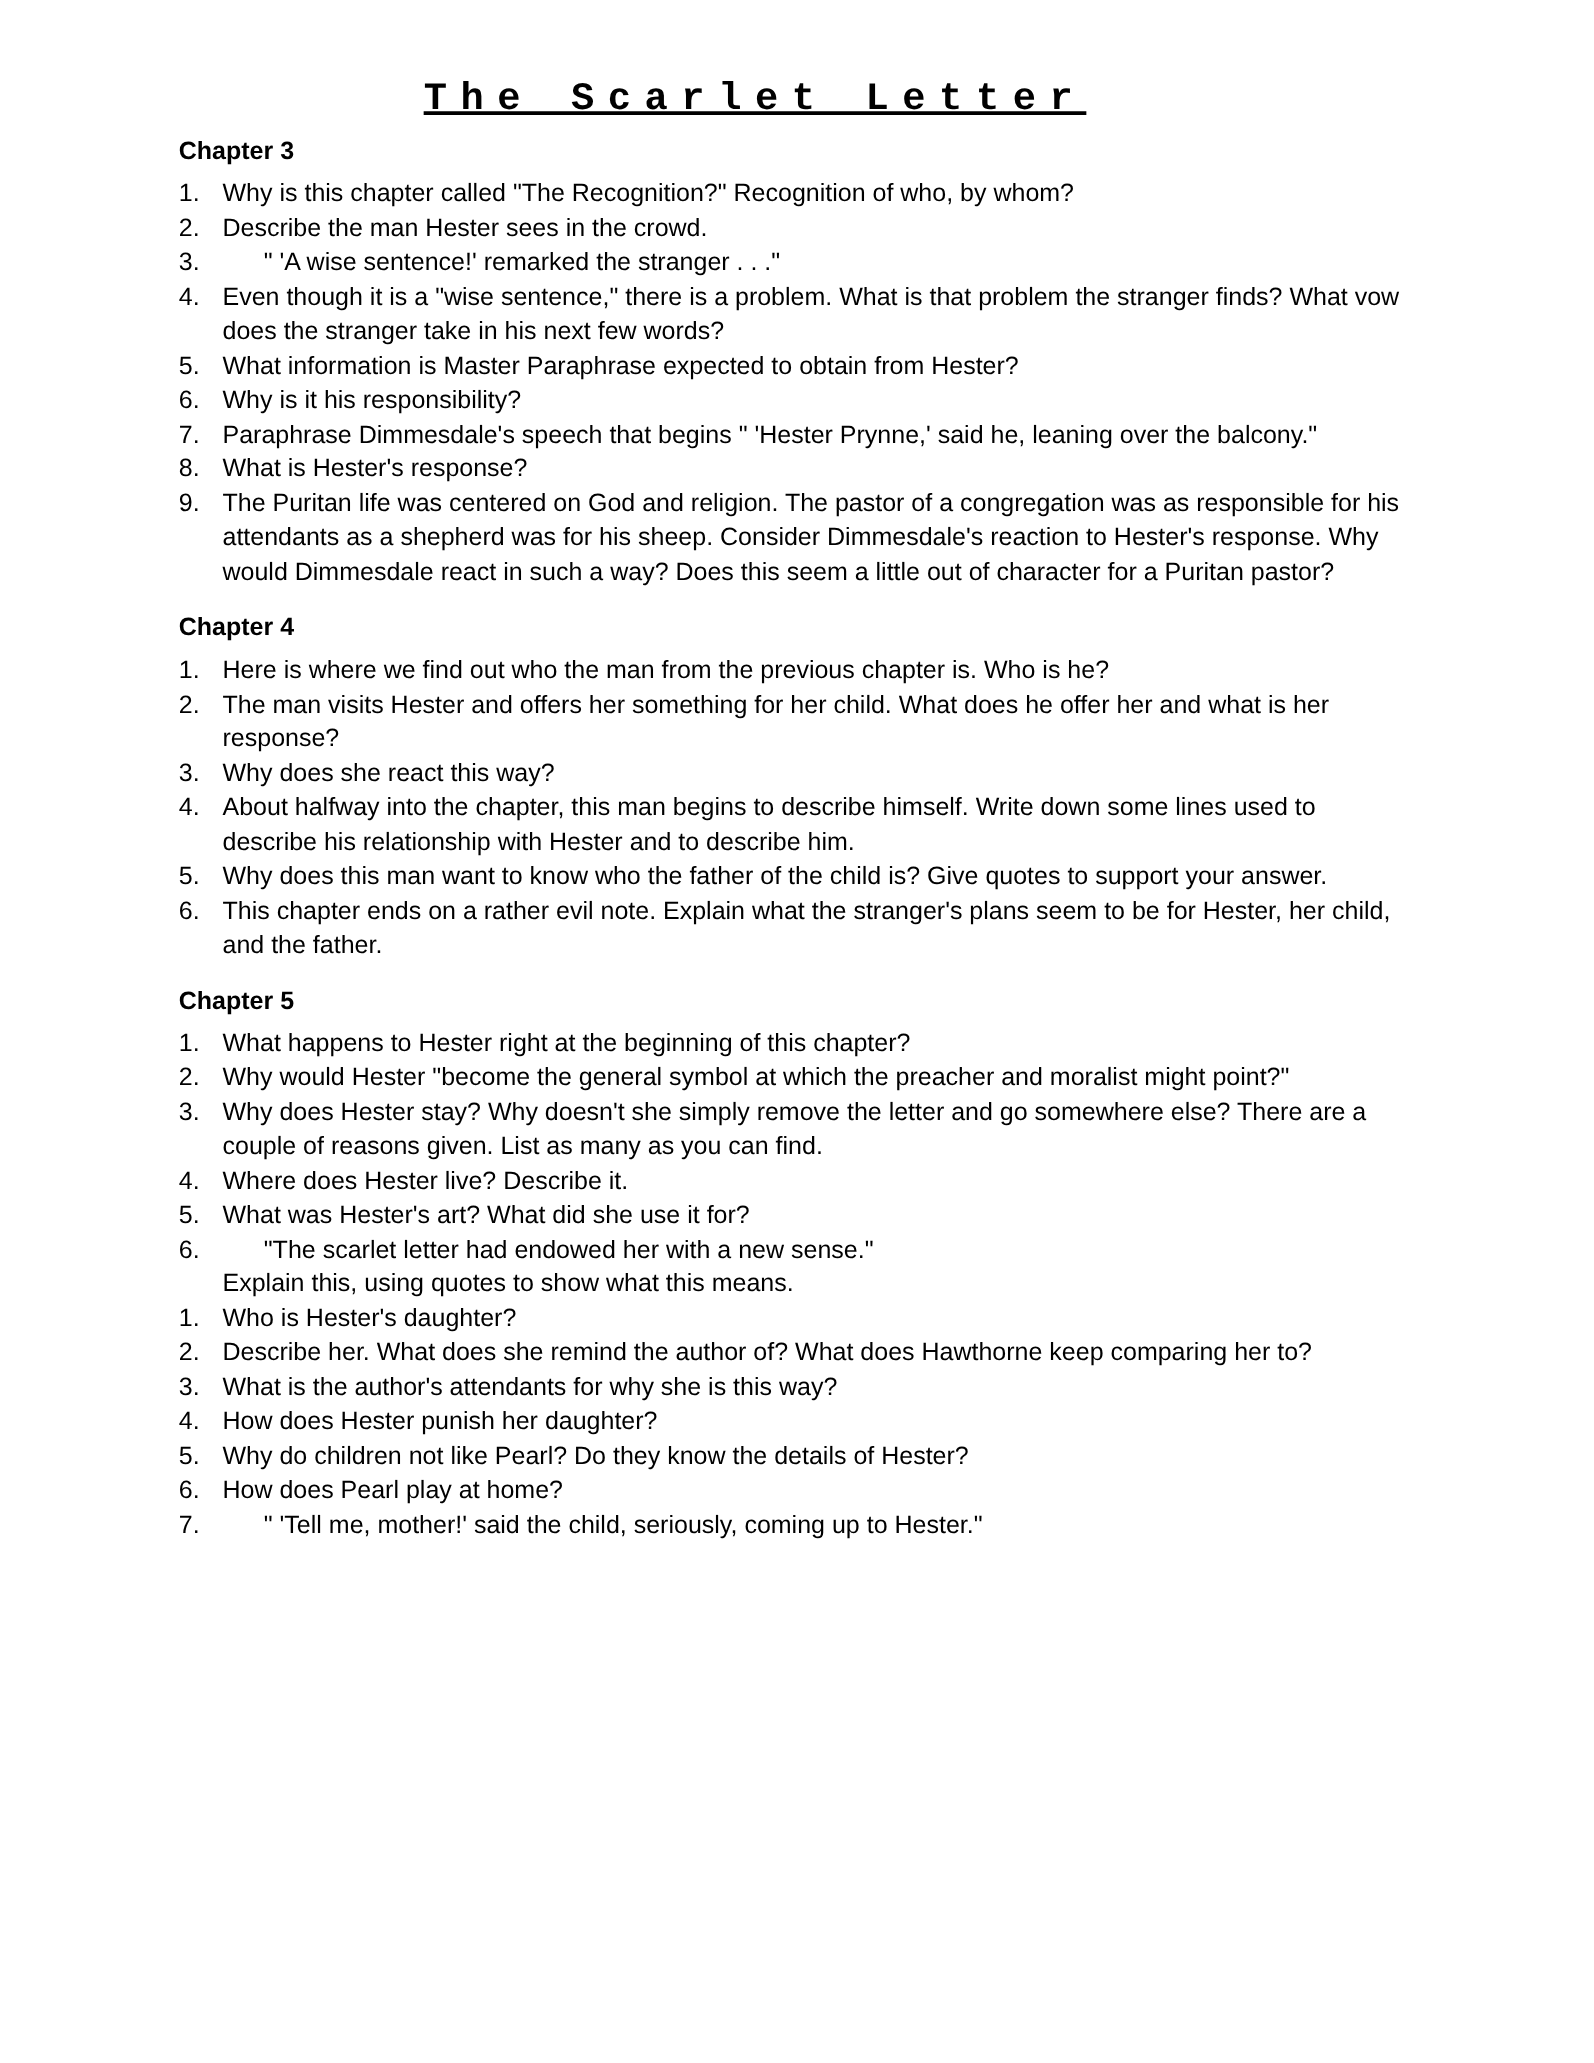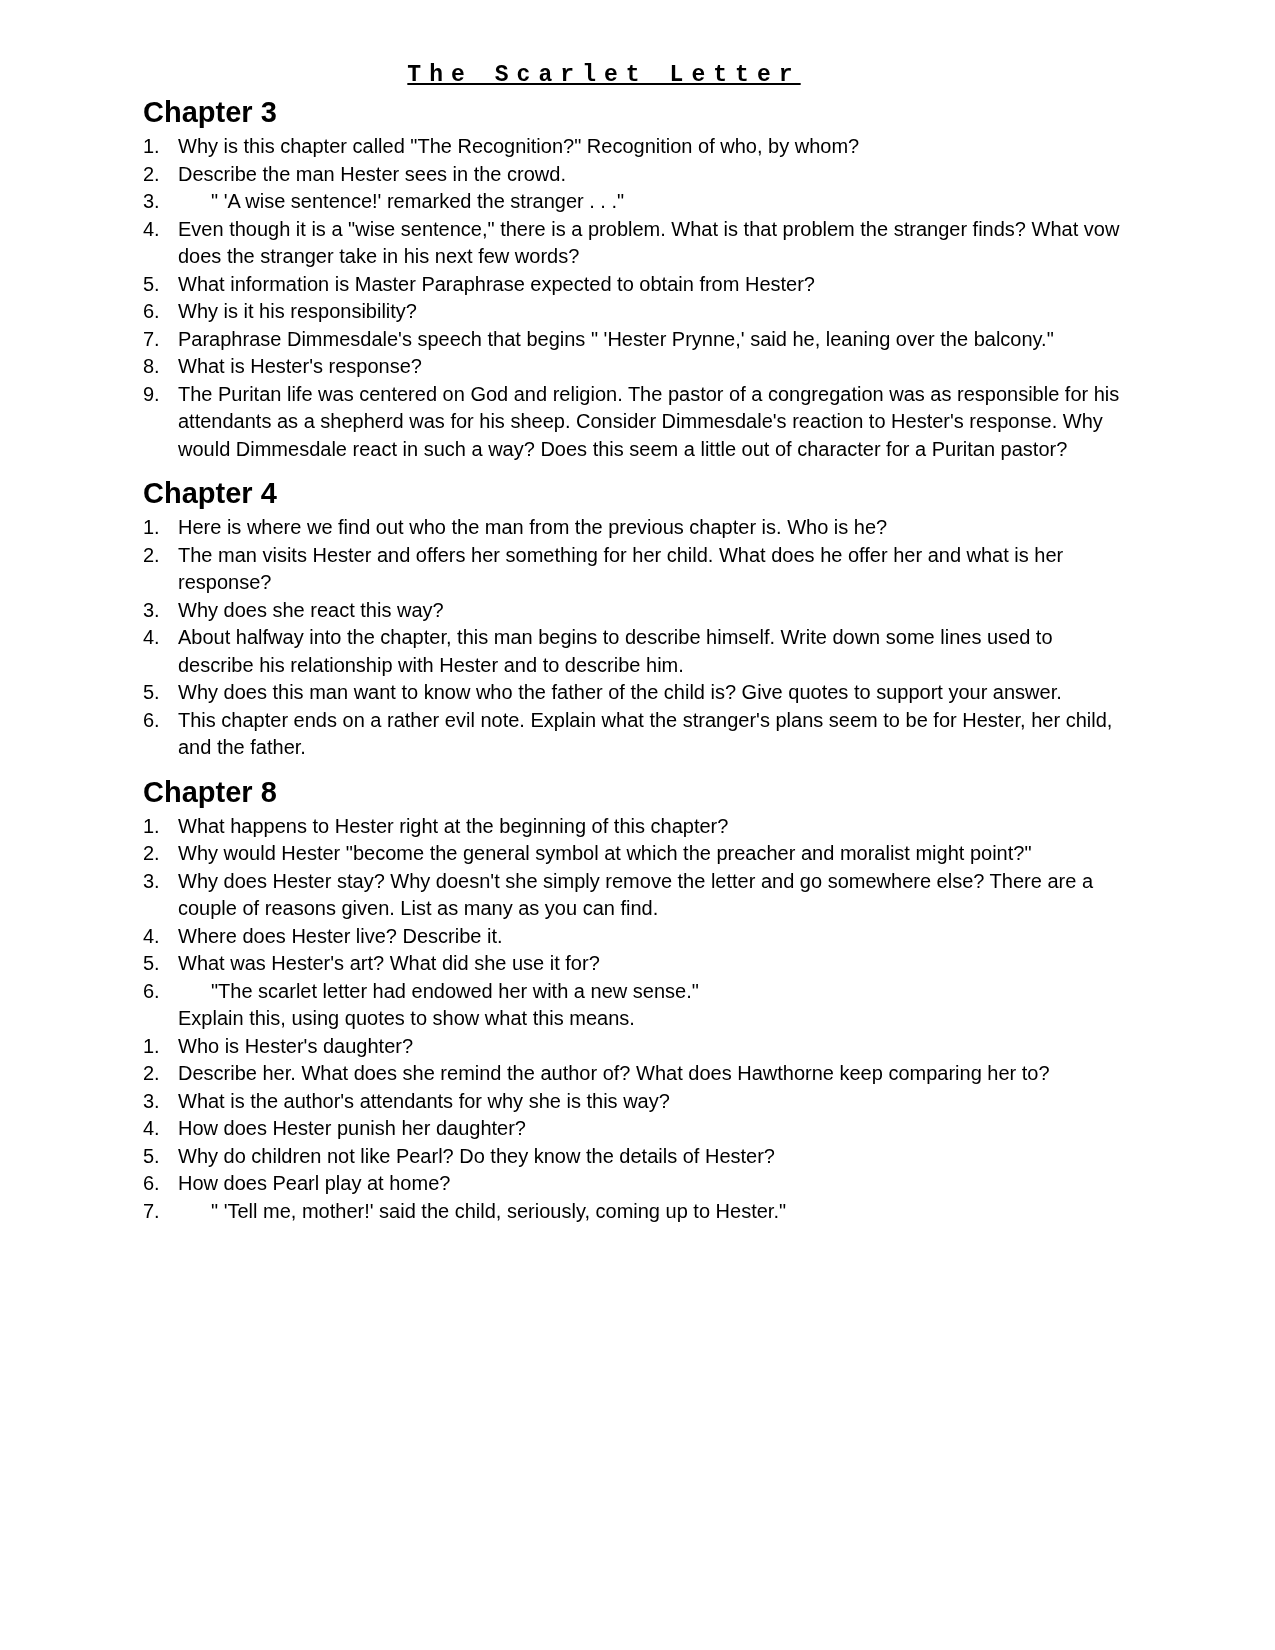--- a/index.html
+++ b/index.html
@@ -12,29 +12,29 @@
     min-height: 1650px;
     box-sizing: border-box;
     background: #ffffff;
     color: #000000;
     font-family: "Liberation Sans", sans-serif;
     padding: 62px 150px 40px 143px;
   }
   .doc-title {
     font-family: "Liberation Mono", "DejaVu Sans Mono", monospace;
     font-weight: bold;
-    font-size: 23px;
+    font-size: 31px;
     letter-spacing: 0.35em;
     text-decoration: underline;
     text-align: center;
     margin: 0 60px 10px 0;
     white-space: nowrap;
   }
   .chapter-heading {
-    font-size: 29px;
+    font-size: 20px;
     font-weight: bold;
     margin: 16px 0 7px 0;
     line-height: 28px;
   }
   .chapter:first-child .chapter-heading {
     margin-top: 0;
   }
   .question {
     display: flex;
     align-items: flex-start;
@@ -149,21 +149,21 @@
           </span>
         </div>
         <div class="question">
           <span class="qnum">6.</span>
           <span class="qbody">
             <div class="qtext">This chapter ends on a rather evil note. Explain what the stranger's plans seem to be for Hester, her child, and the father.</div>
           </span>
         </div>
       </section>
       <section class="chapter">
-        <h2 class="chapter-heading">Chapter 8</h2>
+        <h2 class="chapter-heading">Chapter 5</h2>
         <div class="question">
           <span class="qnum">1.</span>
           <span class="qbody">
             <div class="qtext">What happens to Hester right at the beginning of this chapter?</div>
           </span>
         </div>
         <div class="question">
           <span class="qnum">2.</span>
           <span class="qbody">
             <div class="qtext">Why would Hester "become the general symbol at which the preacher and moralist might point?"</div>

